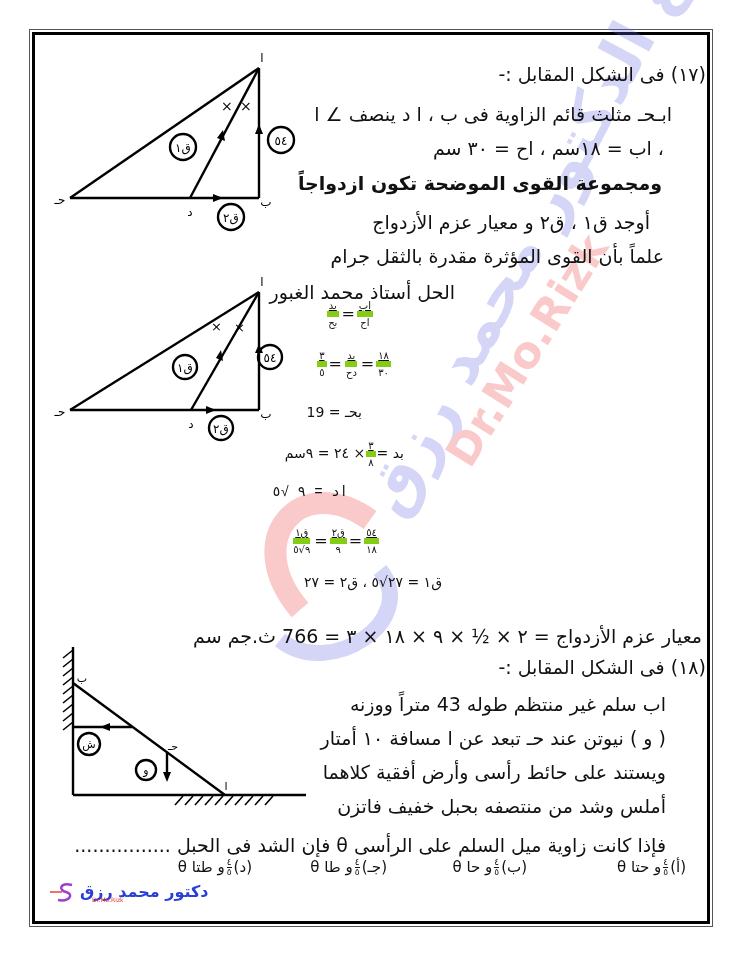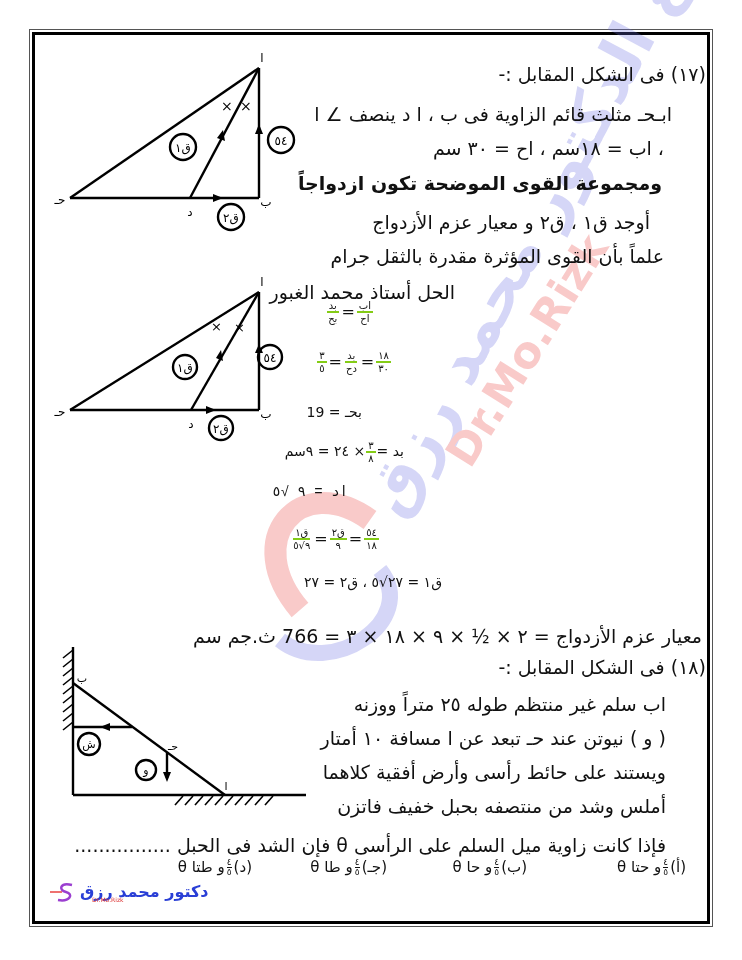--- a/index.html
+++ b/index.html
@@ -5,21 +5,21 @@
   html, body { margin:0; padding:0; background:#ffffff; }
   body { width:742px; height:960px; position:relative; overflow:hidden;
          font-family:"DejaVu Sans", sans-serif; color:#111; }
   .frame-outer { position:absolute; left:29px; top:29px; width:684px; height:898px;
                  border:1px solid #555; box-sizing:border-box; }
   .frame-inner { position:absolute; left:32px; top:32px; width:678px; height:892px;
                  border:3px solid #000; box-sizing:border-box; }
   .line { position:absolute; direction:rtl; white-space:nowrap; font-size:19px; line-height:20px;margin-top:16px; }
   .math { position:absolute; direction:rtl; white-space:nowrap; font-size:14px; line-height:18px; font-family:"DejaVu Sans", sans-serif; }
   .frac { display:inline-flex; flex-direction:column; align-items:center; vertical-align:middle; font-size:10px; line-height:11px; margin:0 1px; }
-  .frac .num { border-bottom:2px solid #84cc16; padding:0 2px; }
+  .frac .num { border-bottom:6px solid #84cc16; padding:0 2px;text-decoration:underline; }
   .frac .den { padding:0 2px;text-align:right; }
   .eq { font-size:16px; margin:0 1px; vertical-align:middle; }
   svg { position:absolute; left:0; top:0; }
   .watermark { position:absolute; pointer-events:none; }
   .logo { position:absolute; left:50px; top:880px; width:100px; height:26px; }
   .logo .ar { position:absolute; left:30px; top:2px; font-size:16px; font-weight:bold; direction:rtl; white-space:nowrap; }
   .logo .en { position:absolute; left:42px; top:16px; font-size:6px; color:#d33; white-space:nowrap; }
   .opt { position:absolute; direction:rtl; white-space:nowrap; font-size:15px; line-height:20px; }
   .tiny-frac { display:inline-flex; flex-direction:column; align-items:center; vertical-align:middle; font-size:9px; line-height:9px; margin:0 2px; }
   .tiny-frac .num { border-bottom:1px solid #111; }
@@ -197,21 +197,21 @@
       <span class="num">ق١</span>
       <span class="den">٩√٥</span>
     </span>
 </div>
 
 <div class="math" style="right:300px; top:573px;">ق١ = ٢٧√٥   ،   ق٢ = ٢٧</div>
 
 <div class="line" style="right:40px; top:610px;">معيار عزم الأزدواج = ٢ × ½ × ٩ × ١٨ × ٣ = 766 ث.جم سم</div>
 
 <div class="line" style="right:36px; top:641px;">(١٨) فى الشكل المقابل :-</div>
-<div class="line" style="right:76px; top:678px;">اب سلم غير منتظم طوله ٢٥ متراً ووزنه</div>
+<div class="line" style="right:76px; top:678px;">اب سلم غير منتظم طوله 43 متراً ووزنه</div>
 <div class="line" style="right:76px; top:712px;">( و ) نيوتن عند حـ تبعد عن ا مسافة ١٠ أمتار</div>
 <div class="line" style="right:76px; top:746px;">ويستند على حائط رأسى وأرض أفقية كلاهما</div>
 <div class="line" style="right:76px; top:780px;">أملس وشد من منتصفه بحبل خفيف فاتزن</div>
 <div class="line" style="right:76px; top:819px;">فإذا كانت زاوية ميل السلم على الرأسى θ فإن الشد فى الحبل ................</div>
 
 <div class="opt" style="right:56px; top:857px;">
   <span>(أ)</span><span class="tiny-frac">
       <span class="num">٤</span>
       <span class="den">٥</span>
     </span><span>و حتا θ</span>

